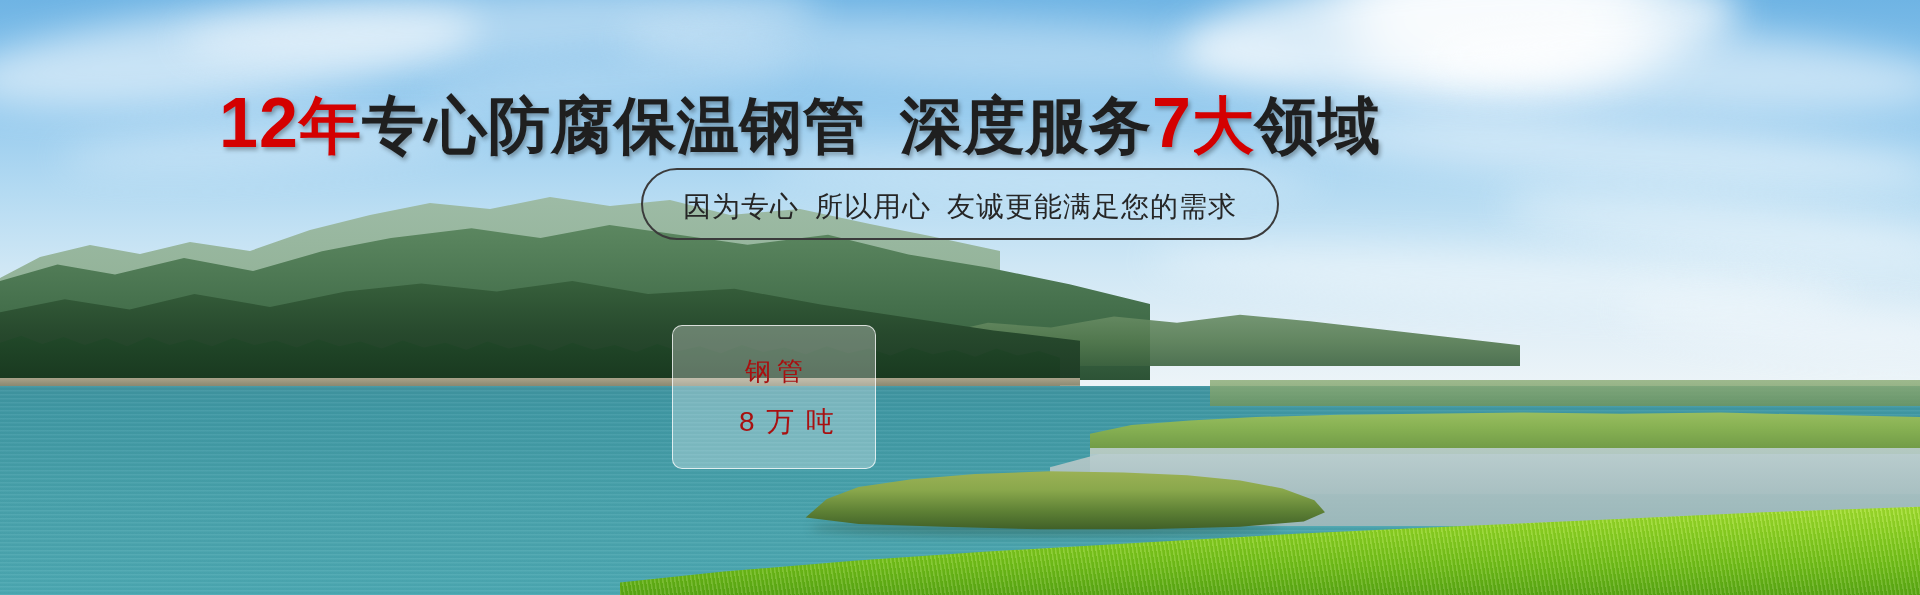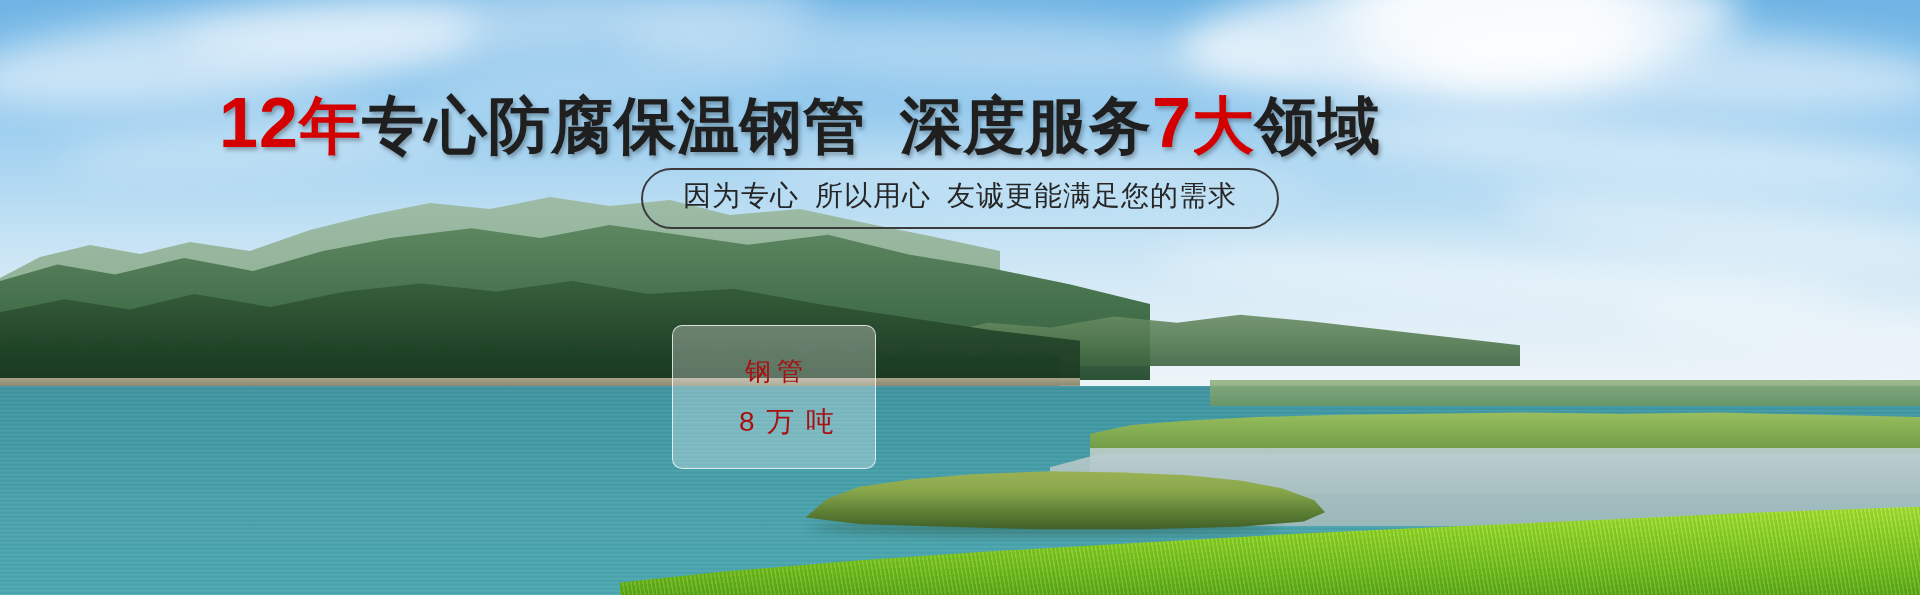--- a/index.html
+++ b/index.html
@@ -165,21 +165,21 @@
     text-shadow:2px 3px 4px rgba(0,0,0,.30);
   }
   .hl-dark{color:#1f1f1f;}
   .hl-red{color:#d40000;}
   .hl-num{font-size:70px;}
   .hl-gap{display:inline-block;width:34px;}
 
   .pill{
     position:absolute;left:50%;top:168px;
     transform:translateX(-50%);
-    padding:7px 40px 12px;
+    padding:18px 40px 12px;
     border:2px solid #3b3b3b;
     border-radius:40px;
     font-size:28px;
     color:#262626;
     white-space:nowrap;
     letter-spacing:1px;
     background:transparent;
   }
   .pill .sp{display:inline-block;width:16px;}
 

